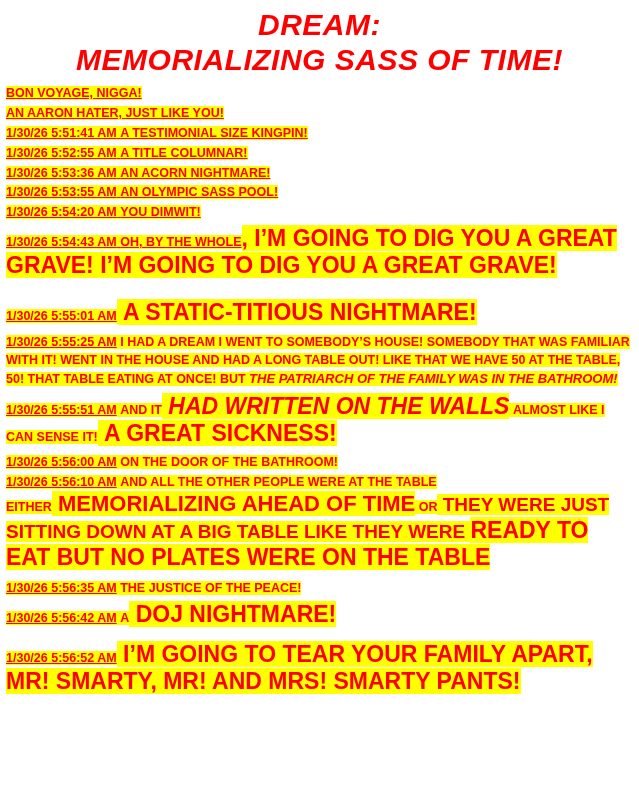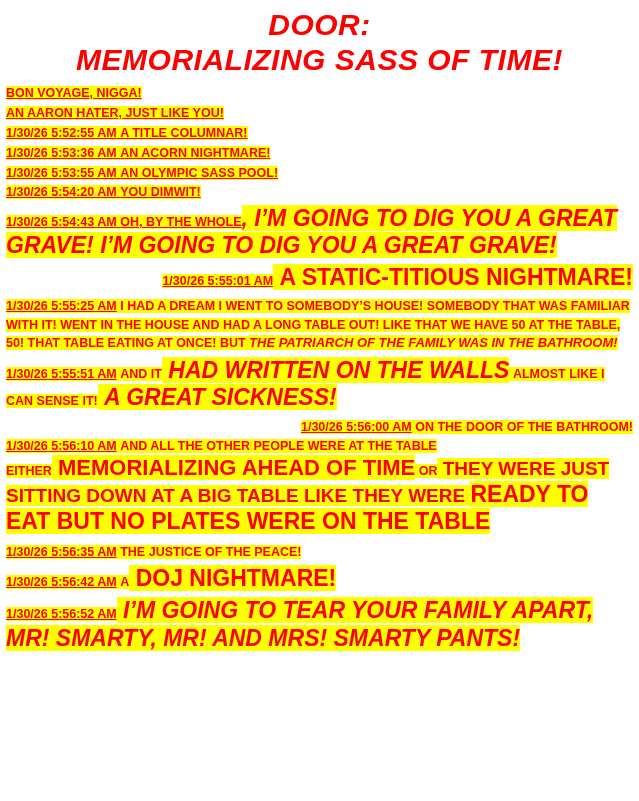--- a/index.html
+++ b/index.html
@@ -73,21 +73,20 @@
     font-size: 19px;
     text-transform: uppercase;
   }
   .big {
     font-weight: bold;
     font-size: 23px;
     text-transform: uppercase;
   }
   .big-ital {
     font-weight: bold;
-    font-style: italic;
     font-size: 23px;
     text-transform: uppercase;
   }
   .xbig {
     font-weight: bold;
     font-size: 22px;
     text-transform: uppercase;
   }
   .ital-small {
     font-weight: bold;
@@ -95,34 +94,37 @@
     font-size: 13px;
     text-transform: uppercase;
   }
 </style>
 </head>
 <body>
 
 <div class="page">
 
   <div class="title">
-    <span>DOOR:</span>
+    <span>DREAM:</span>
     <span class="line2">MEMORIALIZING SASS OF TIME!</span>
   </div>
 
   <div class="entries">
 
     <div class="entry">
       <span class="hl ts">BON VOYAGE, NIGGA!</span>
     </div>
 
     <div class="entry">
       <span class="hl ts">AN AARON HATER, JUST LIKE YOU!</span>
     </div>
 
+    <div class="entry">
+      <span class="hl small-u">1/30/26 5:51:41 AM</span><span class="hl small-u">&nbsp;</span><span class="hl small-u">A TESTIMONIAL SIZE KINGPIN!</span>
+    </div>
 
     <div class="entry">
       <span class="hl small-u">1/30/26 5:52:55 AM</span><span class="hl small-u">&nbsp;</span><span class="hl small-u">A TITLE COLUMNAR!</span>
     </div>
 
     <div class="entry">
       <span class="hl small-u">1/30/26 5:53:36 AM</span><span class="hl small-u">&nbsp;</span><span class="hl small-u">AN ACORN NIGHTMARE!</span>
     </div>
 
     <div class="entry">
@@ -130,46 +132,46 @@
     </div>
 
     <div class="entry">
       <span class="hl small-u">1/30/26 5:54:20 AM</span><span class="hl small-u">&nbsp;</span><span class="hl small-u">YOU DIMWIT!</span>
     </div>
 
     <div class="entry" style="margin-top:4px;">
       <span class="hl small-u">1/30/26 5:54:43 AM</span><span class="hl small-u">&nbsp;</span><span class="hl small-u">OH, BY THE WHOLE</span><span class="hl big-ital">, I’M GOING TO DIG YOU A GREAT GRAVE! I’M GOING TO DIG YOU A GREAT GRAVE!</span>
     </div>
 
-    <div class="entry" style="margin-top:4px;text-align:right;">
+    <div class="entry" style="margin-top:20px;">
       <span class="hl small-u">1/30/26 5:55:01 AM</span><span class="hl big">&nbsp;</span><span class="hl big">A STATIC-TITIOUS NIGHTMARE!</span>
     </div>
 
     <div class="entry" style="margin-top:5px;">
       <span class="hl small-u">1/30/26 5:55:25 AM</span><span class="hl small">&nbsp;</span><span class="hl small">I HAD A DREAM I WENT TO SOMEBODY’S HOUSE! SOMEBODY THAT WAS FAMILIAR WITH IT! WENT IN THE HOUSE AND HAD A LONG TABLE OUT! LIKE THAT WE HAVE 50 AT THE TABLE, 50! THAT TABLE EATING AT ONCE! BUT </span><span class="hl ital-small">THE PATRIARCH OF THE FAMILY WAS IN THE BATHROOM!</span>
     </div>
 
     <div class="entry" style="margin-top:5px;">
       <span class="hl small-u">1/30/26 5:55:51 AM</span><span class="hl small">&nbsp;</span><span class="hl small">AND IT</span><span class="hl med">&nbsp;</span><span class="hl med">HAD WRITTEN ON THE WALLS</span><span class="hl small">&nbsp;</span><span class="hl small">ALMOST LIKE I CAN SENSE IT!</span><span class="hl big-ital">&nbsp;</span><span class="hl big-ital">A GREAT SICKNESS!</span>
     </div>
 
-    <div class="entry" style="margin-top:5px;text-align:right;">
+    <div class="entry" style="margin-top:5px;">
       <span class="hl small-u">1/30/26 5:56:00 AM</span><span class="hl small">&nbsp;</span><span class="hl small">ON THE DOOR OF THE BATHROOM!</span>
     </div>
 
     <div class="entry">
       <span class="hl small-u">1/30/26 5:56:10 AM</span><span class="hl small">&nbsp;</span><span class="hl small">AND ALL THE OTHER PEOPLE WERE AT THE TABLE EITHER</span><span class="hl xbig">&nbsp;</span><span class="hl xbig">MEMORIALIZING AHEAD OF TIME</span><span class="hl small">&nbsp;</span><span class="hl small">OR</span><span class="hl med-noital">&nbsp;</span><span class="hl med-noital">THEY WERE JUST SITTING DOWN AT A BIG TABLE LIKE THEY WERE </span><span class="hl big">READY TO EAT BUT NO PLATES WERE ON THE TABLE</span>
     </div>
 
     <div class="entry" style="margin-top:7px;">
       <span class="hl small-u">1/30/26 5:56:35 AM</span><span class="hl small">&nbsp;</span><span class="hl small">THE JUSTICE OF THE PEACE!</span>
     </div>
 
     <div class="entry" style="margin-top:4px;">
       <span class="hl small-u">1/30/26 5:56:42 AM</span><span class="hl small">&nbsp;</span><span class="hl small">A</span><span class="hl big">&nbsp;</span><span class="hl big">DOJ NIGHTMARE!</span>
     </div>
 
-    <div class="entry" style="margin-top:5px;">
+    <div class="entry" style="margin-top:13px;">
       <span class="hl small-u">1/30/26 5:56:52 AM</span><span class="hl big-ital">&nbsp;</span><span class="hl big-ital">I’M GOING TO TEAR YOUR FAMILY APART, MR! SMARTY, MR! AND MRS! SMARTY PANTS!</span>
     </div>
 
   </div>
 </div>
 
 </body></html>

